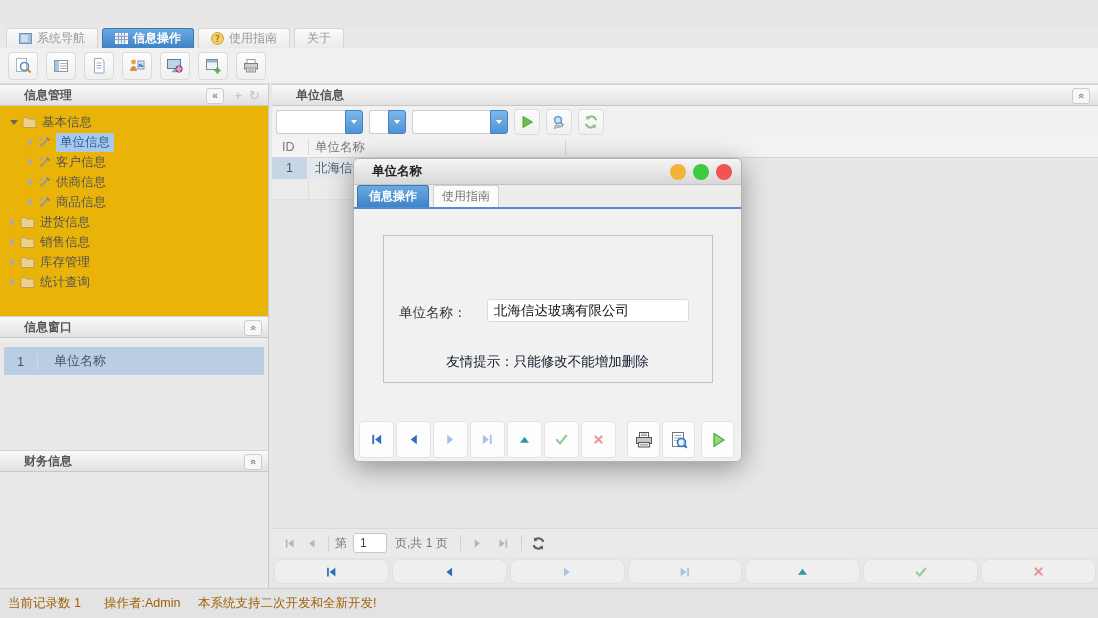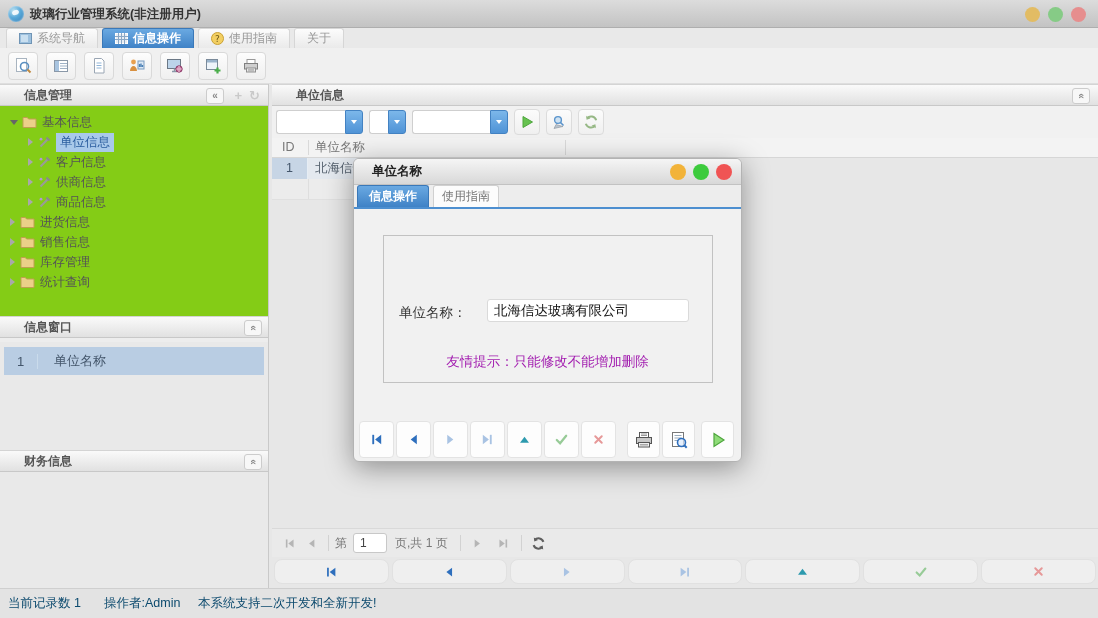--- a/index.html
+++ b/index.html
@@ -39,21 +39,21 @@
   .sidebar { position:absolute; left:0; top:84px; width:269px; height:504px;
     border-right:1px solid #c9c9c9; background:#ededed; }
   .phead { position:absolute; left:0; width:100%; height:22px;
     background:linear-gradient(#fafafa,#e1e1e1); border-top:1px solid #d4d4d4;
     border-bottom:1px solid #c8c8c8; font-weight:bold; color:#555; line-height:20px; padding-left:24px; }
   .pbtn { position:absolute; top:3px; width:18px; height:16px; border:1px solid #ccc; border-radius:3px;
     background:#f7f7f7; color:#888; font-size:10px; text-align:center; line-height:14px; font-weight:bold; }
   .pbtn.up { transform:none; }
   .pbtn.up span { display:inline-block; transform:rotate(90deg); }
   .pale { position:absolute; top:4px; color:#c9c9c9; font-size:13px; font-weight:bold; line-height:14px; }
-  .pcontent { position:absolute; left:0; width:100%; background:#84cc16; }
+  .pcontent { position:absolute; left:0; width:100%; background:#eab308; }
 
   .tree { padding-top:6px; }
   .trow { height:20px; display:flex; align-items:center; font-size:12.5px; color:#555; }
   .trow.root { padding-left:10px; }
   .trow.child { padding-left:28px; }
   .caret-down { width:0; height:0; border-left:4px solid transparent; border-right:4px solid transparent;
     border-top:5px solid #666; margin-right:4px; }
   .caret-right { width:0; height:0; border-top:4px solid transparent; border-bottom:4px solid transparent;
     border-left:5px solid #a9a9a9; margin-right:5px; }
   .ticon { margin-right:5px; display:flex; }
@@ -99,21 +99,21 @@
   .pg-input { width:34px; height:20px; border:1px solid #c8c8c8; border-radius:3px; background:#fff;
     margin:0 8px 0 6px; text-align:left; padding-left:6px; font-size:12px; color:#444;
     font-family:"Liberation Sans","DejaVu Sans",sans-serif; }
   .m-btnrow { position:absolute; left:0; top:474px; width:100%; height:28px; display:flex;
     gap:3px; padding:1px 2px; }
   .wbtn { flex:1; height:25px; border:1px solid #e1e1e1; border-radius:8px; background:#efefef;
     display:flex; align-items:center; justify-content:center; }
 
   
   .statusbar { position:absolute; left:0; top:588px; width:1098px; height:30px; background:#e3e3e3;
-    border-top:1px solid #cfcfcf; color:#0c4a6e; font-size:12.5px; }
+    border-top:1px solid #cfcfcf; color:#a16207; font-size:12.5px; }
   .st { position:absolute; line-height:29px; }
 
   
   .dialog { position:absolute; left:353px; top:158px; width:389px; height:304px; z-index:10;
     background:#f1f1f1; border:1px solid #b3b3b3; border-radius:6px;
     box-shadow:0 6px 28px rgba(0,0,0,.38); }
   .dlg-head { position:absolute; left:0; top:0; width:100%; height:26px;
     background:linear-gradient(#f5f5f5,#d8d8d8); border-bottom:1px solid #c2c2c2;
     border-radius:5px 5px 0 0; }
   .dlg-title { position:absolute; left:18px; line-height:25px; font-weight:bold; font-size:12.5px; color:#222; }
@@ -127,50 +127,41 @@
     border:1px solid #3a78b8; border-bottom:none; color:#fff; font-weight:bold; }
   .dtab.inactive { left:79px; width:66px; background:#fcfcfc; border:1px solid #d0d0d0;
     border-bottom:none; color:#777; }
   .dlg-group { position:absolute; left:29px; top:76px; width:330px; height:148px;
     border:1px solid #c2c2c2; }
   .dlg-label { position:absolute; left:45px; top:145px; font-size:13.5px; color:#333; }
   .dlg-input { position:absolute; left:133px; top:140px; width:202px; height:23px;
     border:1px solid #dadada; border-radius:3px; background:#fff; padding-left:6px;
     font-size:13.5px; color:#111; font-family:"Liberation Sans","DejaVu Sans",sans-serif; }
   .dlg-notice { position:absolute; left:0; top:194px; width:100%; text-align:center;
-    font-size:13.5px; color:#a21caf; }
+    font-size:13.5px; color:#0f172a; }
   .dlg-btns { position:absolute; left:5px; top:262px; display:flex; }
   .dbtn { width:35px; height:37px; background:#fdfdfd; border:1px solid #e3e3e3; border-radius:4px;
     margin-right:2px; display:flex; align-items:center; justify-content:center; }
   .dbtn.gap { margin-left:9px; }
 
   
   .c-blue  { color:#2e6fbd; }
   .c-lblue { color:#a9c3e3; }
   .c-teal  { color:#2d9aae; }
   .c-green { color:#97cb97; }
   .c-red   { color:#e69898; }
   .c-gray  { color:#b5b5b5; }
   .c-dark  { color:#5f5f5f; }
   svg { display:block; }
 </style>
 </head>
 <body>
 
 <div class="app">
 
-  <div class="titlebar">
-    <span class="app-logo"></span>
-    <span class="app-title">玻璃行业管理系统(非注册用户)</span>
-    <span class="tl-group">
-      <span class="tl" style="background:#e2bc64"></span>
-      <span class="tl" style="background:#86cb86"></span>
-      <span class="tl" style="background:#e68e8e"></span>
-    </span>
-  </div>
 
   <div class="tabstrip">
     <div class="tab">
       <span>
           <svg width="13" height="11" viewBox="0 0 13 11">
             <rect x="0.5" y="0.5" width="12" height="10" fill="#9cc0de" stroke="#6f94b5"></rect>
             <rect x="2" y="2" width="7" height="7" fill="#c9dff0"></rect>
           </svg>
         </span>
       <span>系统导航</span>

